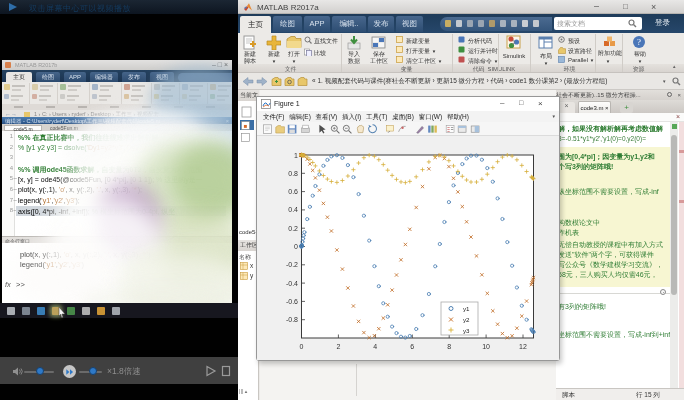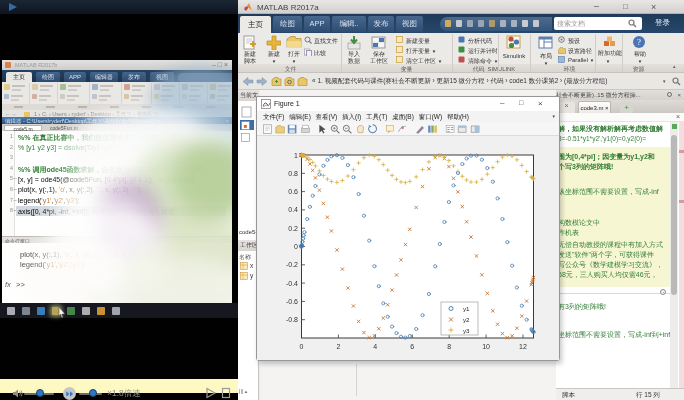--- a/index.html
+++ b/index.html
@@ -584,20 +584,21 @@
           <path d="M447.5 329 h5 M450 326.5 v5" stroke="#d9b137" stroke-width="0.9"></path>
           <text x="462" y="310" font-size="6.2" fill="#222" font-family="Liberation Sans">y1</text>
           <text x="462" y="321" font-size="6.2" fill="#222" font-family="Liberation Sans">y2</text>
           <text x="462" y="332" font-size="6.2" fill="#222" font-family="Liberation Sans">y3</text>
         </svg>
       </div>
     </div>
     <div class="abs" id="vid" style="left:0;top:0;width:238px;height:400px;background:#010101;overflow:hidden">
       <div class="abs" style="left:0;top:0;width:238px;height:14px;background:linear-gradient(#1b2633,#0d1520)">
         <div class="abs" style="left:9px;top:2.5px;width:0;height:0;border-left:8px solid #2e6da8;border-top:4.5px solid transparent;border-bottom:4.5px solid transparent"></div>
+        <span class="abs nw" style="left:29px;top:2.5px;font-size:8px;color:#143a5e;letter-spacing:0.5px">双击屏幕中心可以视频播放</span>
       </div>
       <div class="abs" style="left:2px;top:60px;width:230px;height:243px;background:#fff;overflow:hidden">
         <div class="abs" style="left:0;top:0;width:230px;height:10px;background:linear-gradient(#e2e1e0,#cecdcb)">
           <span class="abs" style="left:3px;top:2px;width:6px;height:6px;background:#d86a28;border-radius:1px;opacity:0.8"></span>
           <span class="abs nw" style="left:13px;top:2px;font-size:5.5px;color:#999">MATLAB R2017b</span>
           <span class="abs nw" style="right:4px;top:1px;font-size:7px;color:#666">– □ ×</span>
         </div>
         <div class="abs" style="left:0;top:10px;width:230px;height:12px;background:linear-gradient(#24415f,#1b3350)">
           <div class="abs nw" style="left:4px;top:2px;width:26px;height:11px;background:#e8e6e3;color:#222;font-size:6px;text-align:center;line-height:11px;border-radius:2px 2px 0 0">主页</div>
           <div class="abs nw" style="left:34px;top:2px;width:24px;height:10px;background:linear-gradient(#46658a,#2c4a6e);color:#d8e2ee;font-size:6px;text-align:center;line-height:10px;border-radius:2px 2px 0 0">绘图</div>
@@ -740,21 +741,21 @@
         <div class="abs" style="left:37px;top:3.5px;width:8px;height:8px;background:#3f8fd0;border-radius:1px;opacity:0.85;"></div>
         <div class="abs" style="left:52px;top:3.5px;width:8px;height:8px;background:#d8ba66;border-radius:1px;opacity:0.85;box-shadow:0 0 4px 2px rgba(180,200,120,0.8);"></div>
         <div class="abs" style="left:67px;top:3.5px;width:8px;height:8px;background:#4f9a50;border-radius:1px;opacity:0.85;"></div>
         <div class="abs" style="left:82px;top:3.5px;width:8px;height:8px;background:#c8c8c8;border-radius:1px;opacity:0.85;"></div>
         <div class="abs" style="left:97px;top:3.5px;width:8px;height:8px;background:#e8a838;border-radius:1px;opacity:0.85;"></div>
         <div class="abs" style="left:112px;top:3.5px;width:8px;height:8px;background:#b8bdc4;border-radius:1px;opacity:0.85;"></div>
         <svg class="abs" style="left:58px;top:4px" width="8" height="11" viewBox="0 0 8 11">
           <path d="M1 0 L7 7 L4 7 L5 10.5 L3.5 10.5 L2.8 7.2 L1 9 Z" fill="#f5f5f5" stroke="#333" stroke-width="0.5"></path>
         </svg>
       </div>
-      <div class="abs" style="left:0;top:379px;width:238px;height:14px;background:#fef9c3">
+      <div class="abs" style="left:0;top:357px;width:238px;height:27px;background:#404040">
         <svg class="abs" style="left:12px;top:9px" width="11" height="11" viewBox="0 0 11 11">
           <path d="M1 4 h2 L6 1.5 v8 L3 7 H1 z" fill="#8f8f8f"></path>
           <path d="M7.5 3.5 q1.6 2 0 4 M9 2.5 q2.6 3 0 6" stroke="#8f8f8f" stroke-width="0.9" fill="none"></path>
         </svg>
         <div class="abs" style="left:24px;top:13.5px;width:30px;height:2px;background:#6a6a6a;border-radius:1px"></div>
         <div class="abs" style="left:36px;top:10px;width:8px;height:8px;border-radius:50%;background:#2e79c7;border:1px solid #16406e"></div>
         <div class="abs" style="left:63px;top:8px;width:13px;height:13px;border-radius:50%;background:#c6c6c6">
           <svg class="abs" style="left:3px;top:3.5px" width="8px" height="6" viewBox="0 0 8 6">
             <path d="M0.3 0.3 L3.4 3 L0.3 5.7 Z" fill="#2e79c7"></path>
             <path d="M4 0.3 L7.1 3 L4 5.7 Z" fill="#2e79c7"></path>

